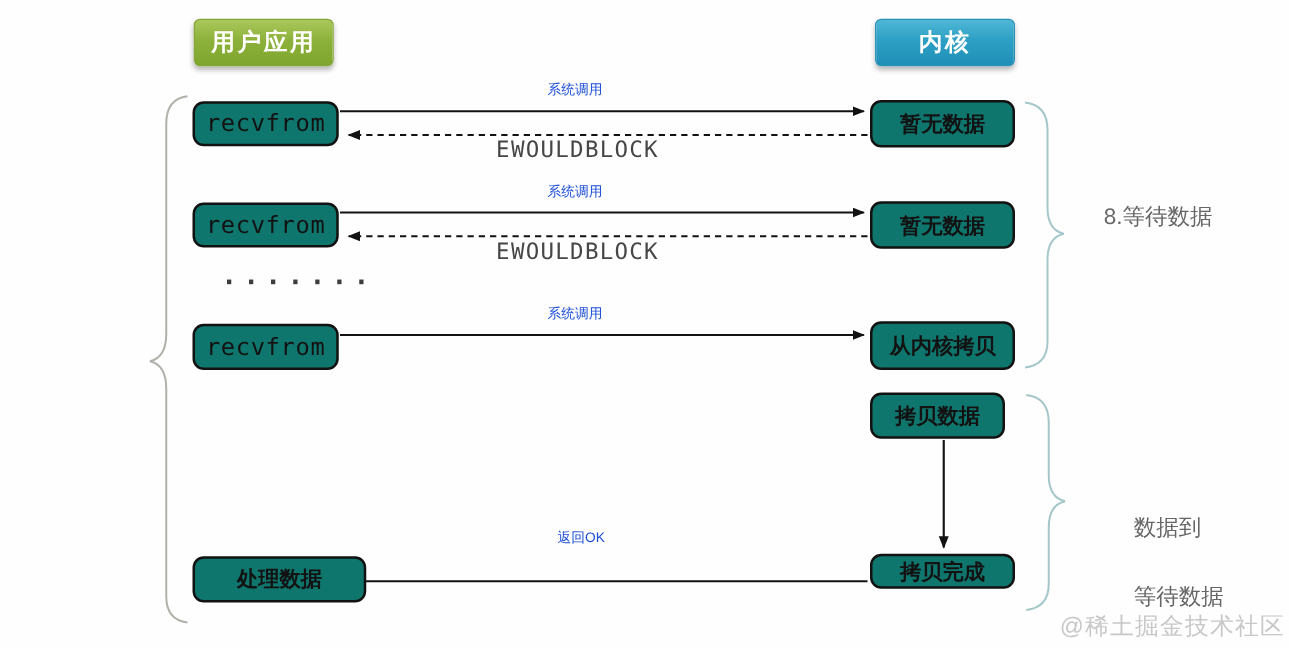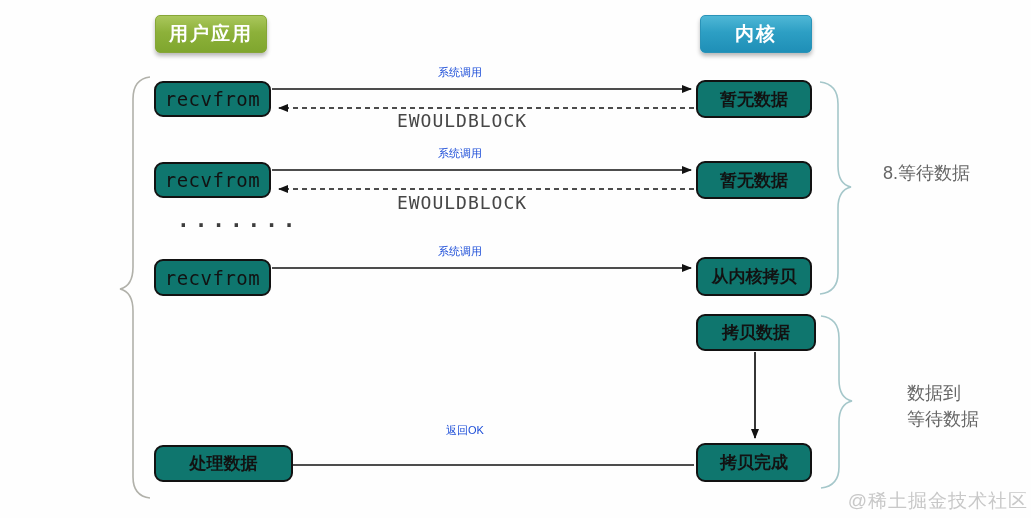--- a/index.html
+++ b/index.html
@@ -23,22 +23,22 @@
     font-weight:bold;font-size:17px;color:#121212;
   }
   .box.mono{font-family:"DejaVu Sans Mono",monospace;font-weight:normal;font-size:19px;letter-spacing:0.5px;}
   .n-recvfrom1{left:154px;top:81px;width:117px;height:36px;}
   .n-recvfrom2{left:154px;top:162px;width:117px;height:36px;}
   .n-recvfrom3{left:154px;top:259px;width:117px;height:37px;}
   .n-process{left:154px;top:445px;width:139px;height:37px;}
   .n-nodata1{left:696px;top:80px;width:116px;height:38px;}
   .n-nodata2{left:696px;top:161px;width:116px;height:38px;}
   .n-ready{left:696px;top:257px;width:116px;height:39px;}
-  .n-copydata{left:696px;top:314px;width:120px;height:37px;}
-  .n-copydone{left:696px;top:443px;width:116px;height:39px;}
+  .n-copydata{left:696px;top:314px;width:108px;height:37px;}
+  .n-copydone{left:696px;top:443px;width:116px;height:28px;}
   
   .elabel{
     position:absolute;transform:translate(-50%,-50%);
     font-size:11px;color:#1d4ed8;white-space:nowrap;
   }
   .elabel.emono{font-family:"DejaVu Sans Mono",monospace;font-size:18px;color:#464646;letter-spacing:1px;}
   .l-sys1{left:460px;top:72px;}
   .l-ew1{left:462px;top:120px;}
   .l-sys2{left:460px;top:153px;}
   .l-ew2{left:462px;top:202px;}
@@ -51,21 +51,21 @@
     font-size:21px;letter-spacing:5px;color:#3d3d3d;
   }
   
   .note{
     position:absolute;left:5px;top:243px;width:150px;
     font-size:17.5px;line-height:23.5px;color:#585858;
   }
   .note .mono-line{font-family:"DejaVu Sans Mono",monospace;font-size:17px;}
   .stage1{position:absolute;left:883px;top:161px;font-size:18px;color:#666;}
   .stage2{position:absolute;left:883px;top:381px;font-size:18px;line-height:25.5px;color:#666;}
-  .stage2 .ind{padding-left:24px;}
+  .stage2 .ind{padding-left:24px;margin-top:29px;}
   .watermark{
     position:absolute;right:3px;bottom:4px;
     font-size:19px;color:#c8c8c8;letter-spacing:1px;text-align:center;
   }
   svg.layer{position:absolute;left:0;top:0;}
 </style>
 </head>
 <body>
 
 <div class="canvas">

